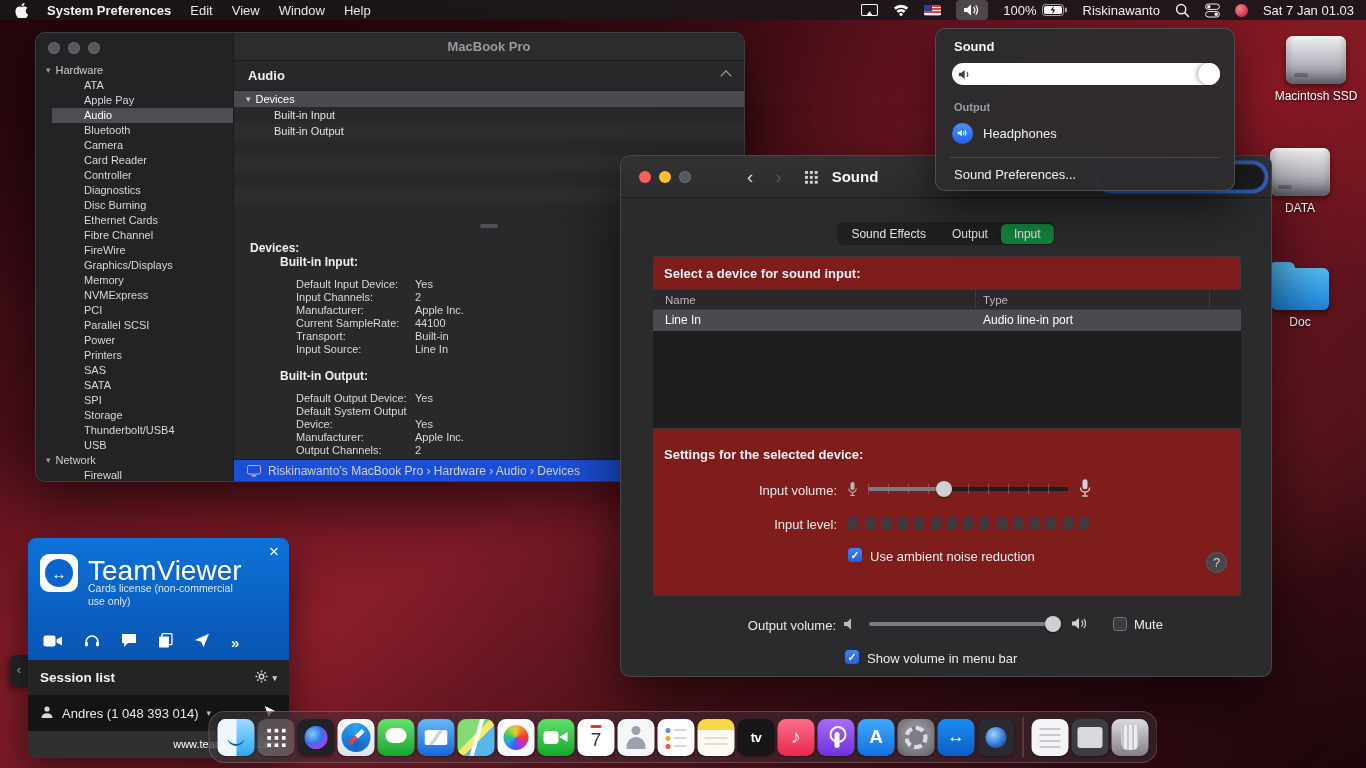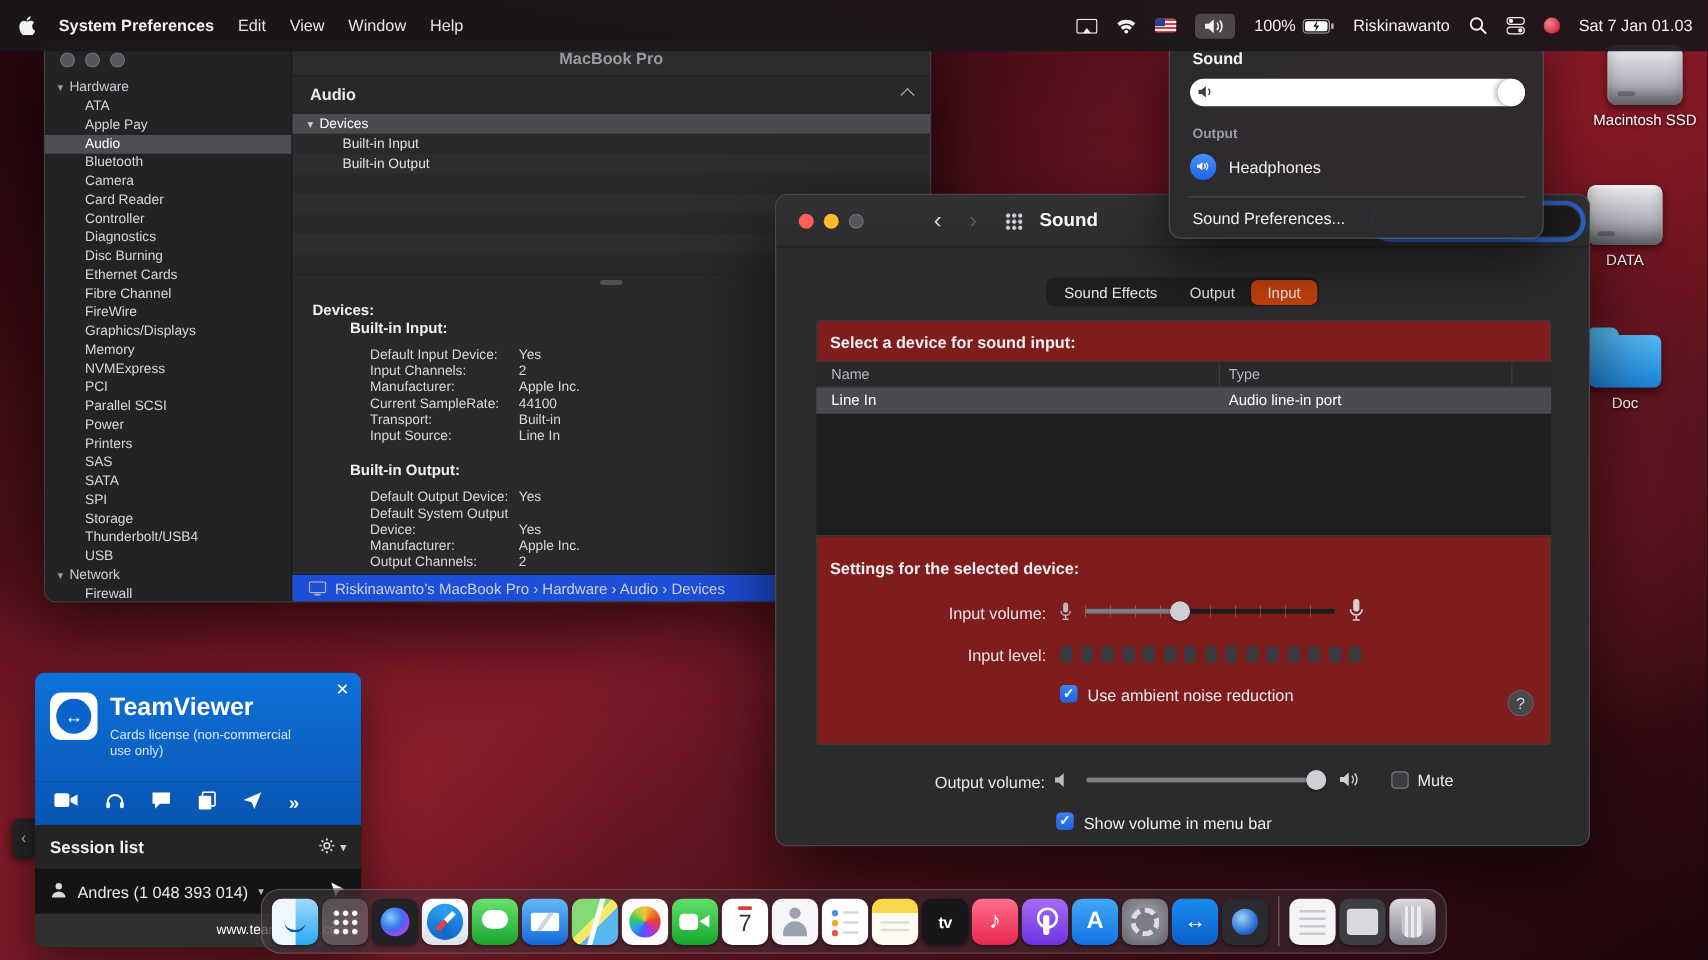--- a/index.html
+++ b/index.html
@@ -9,21 +9,21 @@
 
 
 .wallpaper{position:absolute;inset:0;background:
  radial-gradient(55% 45% at 72% 55%, rgba(215,48,58,.45), transparent 65%),
  radial-gradient(45% 40% at 10% 80%, rgba(195,42,52,.42), transparent 62%),
  radial-gradient(70% 55% at 95% 12%, rgba(150,22,32,.45), transparent 60%),
  radial-gradient(60% 50% at 30% 15%, rgba(20,3,7,.8), transparent 70%),
  linear-gradient(150deg,#26060c 0%,#4e0f1a 30%,#7c1b28 52%,#4a1019 74%,#1c060b 100%);}
 
 
-.menubar{position:absolute;top:0;left:0;width:100%;height:41px;background:rgba(27,23,27,.93);display:flex;align-items:center;color:#f2f2f2;font-size:13px;z-index:80;}
+.menubar{position:absolute;top:0;left:0;width:100%;height:20px;background:rgba(27,23,27,.93);display:flex;align-items:center;color:#f2f2f2;font-size:13px;z-index:80;}
 .mb-left{display:flex;align-items:center;gap:19px;padding-left:15px;}
 .mb-app{font-weight:bold;}
 .mb-item{opacity:.95;}
 .mb-right{margin-left:auto;display:flex;align-items:center;gap:15px;padding-right:12px;}
 .mb-ic{display:flex;align-items:center;opacity:.95;}
 .mb-ic.active{background:rgba(255,255,255,.22);border-radius:4px;padding:3px 7px;}
 .flag{width:17px;height:11px;border-radius:2px;background:repeating-linear-gradient(180deg,#dd3e3e 0 1.6px,#f4f4f4 1.6px 3.2px);position:relative;overflow:hidden;}
 .flag::before{content:"";position:absolute;left:0;top:0;width:8px;height:6px;background:#2b3f8e;}
 .mb-batt{display:flex;align-items:center;gap:5px;}
 .tv-dot{width:13px;height:13px;border-radius:50%;background:radial-gradient(circle at 35% 35%, #ff8c8c,#e0314b 70%);display:inline-block;}
@@ -37,21 +37,21 @@
 .tl.yellow{background:#febc2e;}
 .chevup{display:inline-block;width:8px;height:8px;border-left:1.8px solid #a9a9ae;border-top:1.8px solid #a9a9ae;transform:rotate(45deg);}
 
 
 .sysinfo{position:absolute;left:35px;top:32px;width:710px;height:450px;border-radius:10px;overflow:hidden;background:#252527;box-shadow:0 22px 55px rgba(0,0,0,.6);border:1px solid rgba(255,255,255,.12);z-index:10;}
 .si-sidebar{position:absolute;left:0;top:0;bottom:0;width:198px;background:#232325;border-right:1px solid #1a1a1c;}
 .si-sidebar .traffic{position:absolute;left:12px;top:9px;}
 .si-tree{position:absolute;top:30px;left:0;right:0;font-size:11px;color:#d8d8da;}
 .si-group{height:15px;line-height:15px;padding-left:10px;display:flex;align-items:center;gap:5px;color:#cfcfd2;}
 .si-group .tri{font-size:9px;color:#9a9a9e;}
-.si-item{height:15px;line-height:15px;padding-left:32px;}
+.si-item{height:15px;line-height:15px;padding-left:32px;margin-left:16px;}
 .si-item.sel{background:#4d4d53;color:#fff;}
 .si-main{position:absolute;left:198px;top:0;right:0;bottom:0;background:#29292b;}
 .si-titlebar{height:28px;background:#2c2c2e;border-bottom:1px solid #1e1e20;text-align:center;line-height:28px;font-size:13px;font-weight:bold;color:#9a9a9f;}
 .si-secheader{height:30px;background:#28282a;border-bottom:1px solid #1f1f21;display:flex;align-items:center;padding:0 14px;font-size:13px;font-weight:bold;color:#ededf0;}
 .si-secheader .chevup{margin-left:auto;}
 .si-devtree{position:absolute;top:58px;left:0;right:0;font-size:11px;color:#e2e2e4;}
 .dtree-row{height:16px;line-height:16px;padding-left:12px;display:flex;align-items:center;gap:5px;}
 .dtree-row.alt{background:#2d2d2f;}
 .dtree-row.sel{background:#4a4a4f;color:#fff;}
 .dtree-row.child{padding-left:40px;}
@@ -70,21 +70,21 @@
 .sw-titlebar{position:absolute;top:0;left:0;right:0;height:42px;background:linear-gradient(#323234,#2c2c2e);border-bottom:1px solid #1b1b1d;border-radius:10px 10px 0 0;display:flex;align-items:center;padding:0 18px;}
 .sw-titlebar .traffic{gap:8px;}
 .sw-nav{display:flex;align-items:center;gap:22px;margin-left:56px;font-size:19px;}
 .sw-nav .back{color:#d6d6d8;}
 .sw-nav .fwd{color:#5b5b5f;}
 .grid-icon{width:14px;height:14px;background:radial-gradient(circle,#d2d2d6 1.5px,transparent 1.7px) 0 0/4.9px 4.9px;}
 .sw-title{margin-left:14px;font-size:15px;font-weight:bold;color:#f5f5f7;}
 .sw-search{position:absolute;right:6px;top:8px;width:166px;height:26px;border-radius:14px;background:#1d1d1f;border:1px solid #3a3a3e;box-shadow:0 0 0 3.5px rgba(42,110,235,.8);}
 .sw-tabs{position:absolute;top:66px;left:50%;transform:translateX(-50%);display:flex;background:rgba(0,0,0,.28);border-radius:7px;padding:1.5px;height:23px;}
 .sw-tab{font-size:12px;color:#e4e4e6;padding:0 13px;line-height:20px;border-radius:5.5px;}
-.sw-tab.active{background:#c2410c;box-shadow:0 0 2px rgba(0,0,0,.4);}
+.sw-tab.active{background:#15803d;box-shadow:0 0 2px rgba(0,0,0,.4);}
 .sw-box{position:absolute;left:32px;top:100px;width:588px;height:340px;background:#7f1d1d;border:1px solid #3a3a3d;border-radius:3px;}
 .sw-label{font-size:13px;font-weight:bold;color:#f0f0f2;position:absolute;}
 .sw-table{position:absolute;left:-1px;right:-1px;top:32px;height:140px;background:#1e1e20;border-top:1px solid #3a3a3d;border-bottom:1px solid #3a3a3d;}
 .sw-thead{height:20px;background:#29292b;border-bottom:1px solid #38383b;position:relative;font-size:11.5px;color:#bababe;line-height:20px;}
 .sw-thead .c1{position:absolute;left:12px;}
 .sw-thead .c2{position:absolute;left:330px;}
 .sw-thead .vd{position:absolute;top:0;bottom:0;width:1px;background:#3d3d40;}
 .sw-trow{height:21px;background:#4a4a4f;position:relative;font-size:12px;color:#fff;line-height:21px;}
 .sw-trow .c1{position:absolute;left:12px;}
 .sw-trow .c2{position:absolute;left:330px;}
@@ -120,21 +120,21 @@
 .drive-icon::after{content:"";position:absolute;left:8px;bottom:7px;width:14px;height:4px;border-radius:2px;background:rgba(40,40,50,.35);}
 .folder-icon{width:58px;height:42px;margin:10px auto 0;border-radius:3px 6px 6px 6px;background:linear-gradient(180deg,#55bdf7,#1d85dd);position:relative;box-shadow:0 3px 6px rgba(0,0,0,.45);}
 .folder-icon::before{content:"";position:absolute;top:-6px;left:0;width:24px;height:8px;border-radius:4px 6px 0 0;background:#55bdf7;}
 .desk-label{margin-top:5px;font-size:12px;color:#fff;text-shadow:0 1px 3px rgba(0,0,0,.85);}
 
 
 .tv-win{position:absolute;left:28px;top:538px;width:261px;height:220px;border-radius:8px;overflow:hidden;box-shadow:0 16px 40px rgba(0,0,0,.55);z-index:20;background:#1c1c1c;}
 .tv-head{position:absolute;top:0;left:0;right:0;height:87px;background:linear-gradient(180deg,#0e72d8,#0a5cbd);}
 .tv-logo{position:absolute;left:12px;top:16px;width:38px;height:38px;border-radius:9px;background:#fff;display:flex;align-items:center;justify-content:center;}
 .tv-logo i{width:28px;height:28px;border-radius:50%;background:#0b63cc;color:#fff;font-size:15px;font-weight:bold;display:flex;align-items:center;justify-content:center;}
-.tv-title{position:absolute;left:60px;top:17px;font-size:20px;font-weight:bold;color:#fff;}
+.tv-title{position:absolute;left:60px;top:17px;font-size:28px;font-weight:normal;color:#fff;}
 .tv-sub{position:absolute;left:60px;top:44px;width:150px;font-size:10.5px;line-height:13px;color:#d9e9ff;}
 .tv-close{position:absolute;right:10px;top:4px;color:#fff;font-size:17px;}
 .tv-toolbar{position:absolute;top:87px;left:0;right:0;height:35px;background:linear-gradient(180deg,#0a5cbd,#0955b2);display:flex;align-items:center;gap:21px;padding-left:15px;color:#fff;}
 .tv-more{font-size:15px;font-weight:bold;letter-spacing:-1px;}
 .tv-session{position:absolute;top:122px;left:0;right:0;height:35px;background:#242424;display:flex;align-items:center;padding:0 12px;color:#f2f2f2;font-size:13.5px;font-weight:bold;}
 .tv-session .right{margin-left:auto;display:flex;align-items:center;gap:4px;color:#cfcfcf;font-size:9px;}
 .tv-partner{position:absolute;top:157px;left:0;right:0;height:36px;background:#141414;display:flex;align-items:center;gap:8px;padding:0 12px;color:#e9e9e9;font-size:13px;}
 .tv-partner .caret{font-size:9px;color:#bbb;}
 .tv-partner .ptr{margin-left:auto;}
 .tv-foot{position:absolute;bottom:0;left:0;right:0;height:27px;background:#303030;color:#fff;font-size:11px;text-align:right;line-height:27px;padding-right:10px;}

